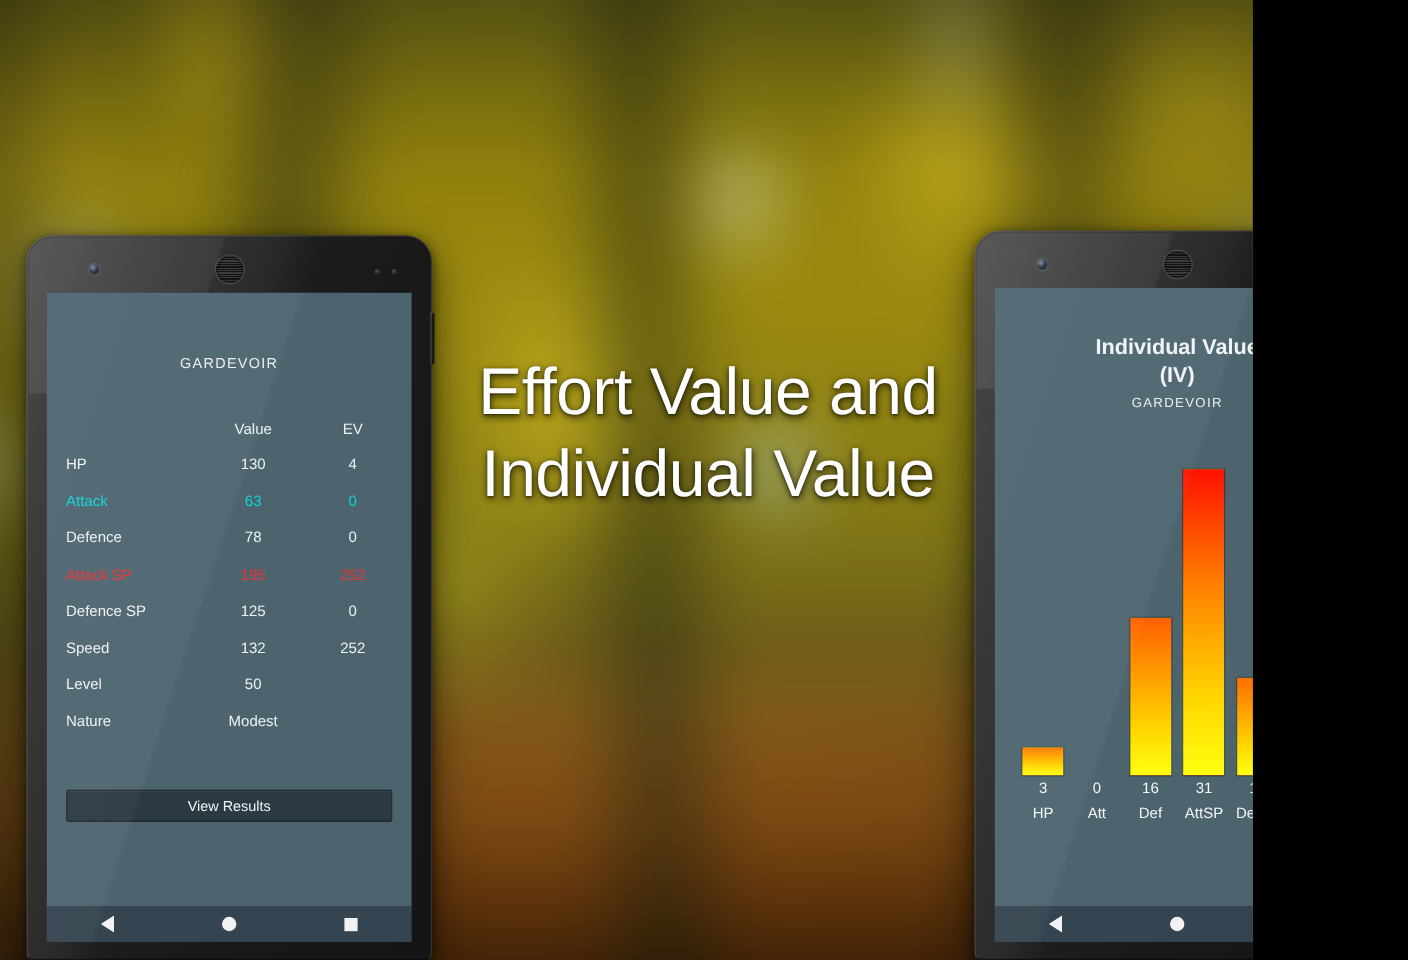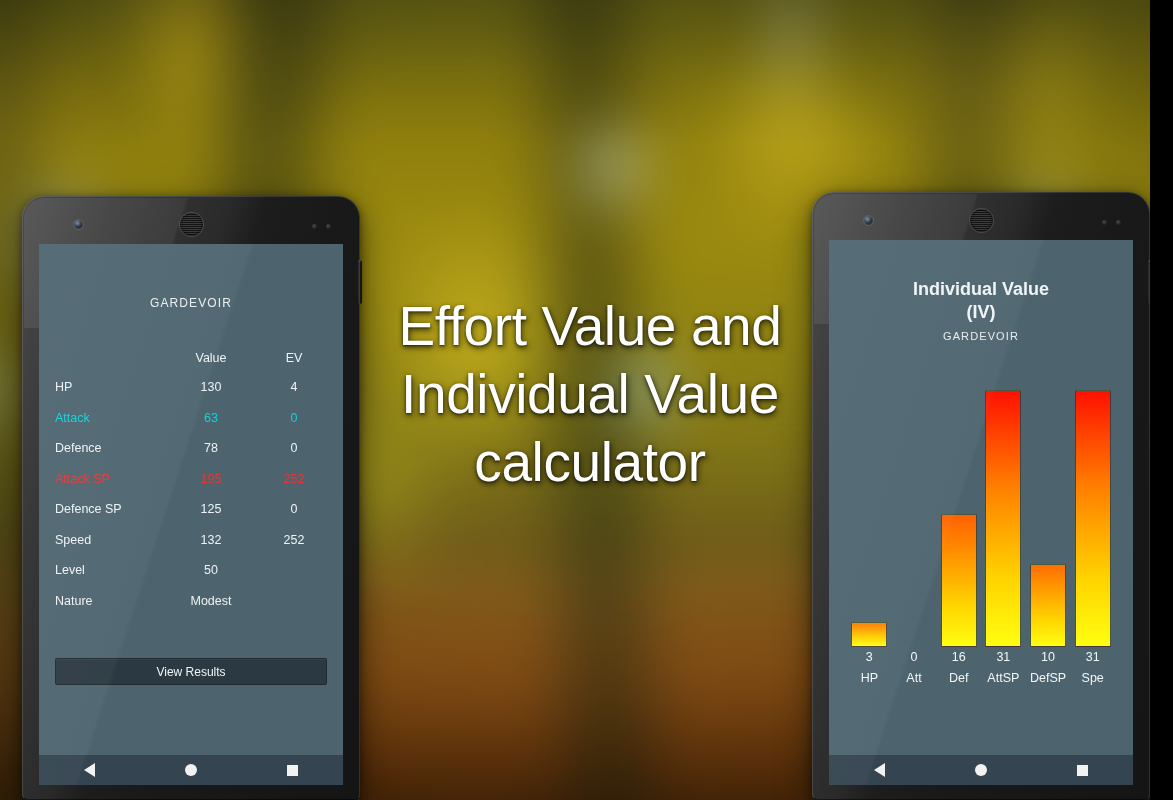--- a/index.html
+++ b/index.html
@@ -8,21 +8,21 @@
     padding: 0;
     background: #000;
   }
   body {
     font-family: "Liberation Sans", sans-serif;
     -webkit-font-smoothing: antialiased;
   }
 
   #stage {
     position: relative;
-    width: 1150px;
+    width: 1044px;
     height: 800px;
     overflow: hidden;
   }
 
   
   #bg-wrap {
     position: absolute;
     inset: 0;
     overflow: hidden;
     z-index: 0;
@@ -416,21 +416,20 @@
 
       <div class="screen-sheen"></div>
     </div>
 
     <div class="phone-edge"></div>
   </div>
 
   <div id="headline">
     <span class="hl-line">Effort Value and</span>
     <span class="hl-line">Individual Value</span>
-    <span class="hl-line">calculator</span>
   </div>
 
   <div class="phone" style="left:812px; top:192px; width:338px; height:608px;">
     <div class="phone-body"></div>
     <div class="phone-gloss"></div>
     <div class="side-btn" style="top:68px; height:44px;"></div>
 
     <div class="cam" style="left:52px; top:24px;"></div>
     <div class="speaker" style="left:158px; top:17px;"></div>
     <div class="sensor-dot" style="left:290px; top:28px;"></div>

